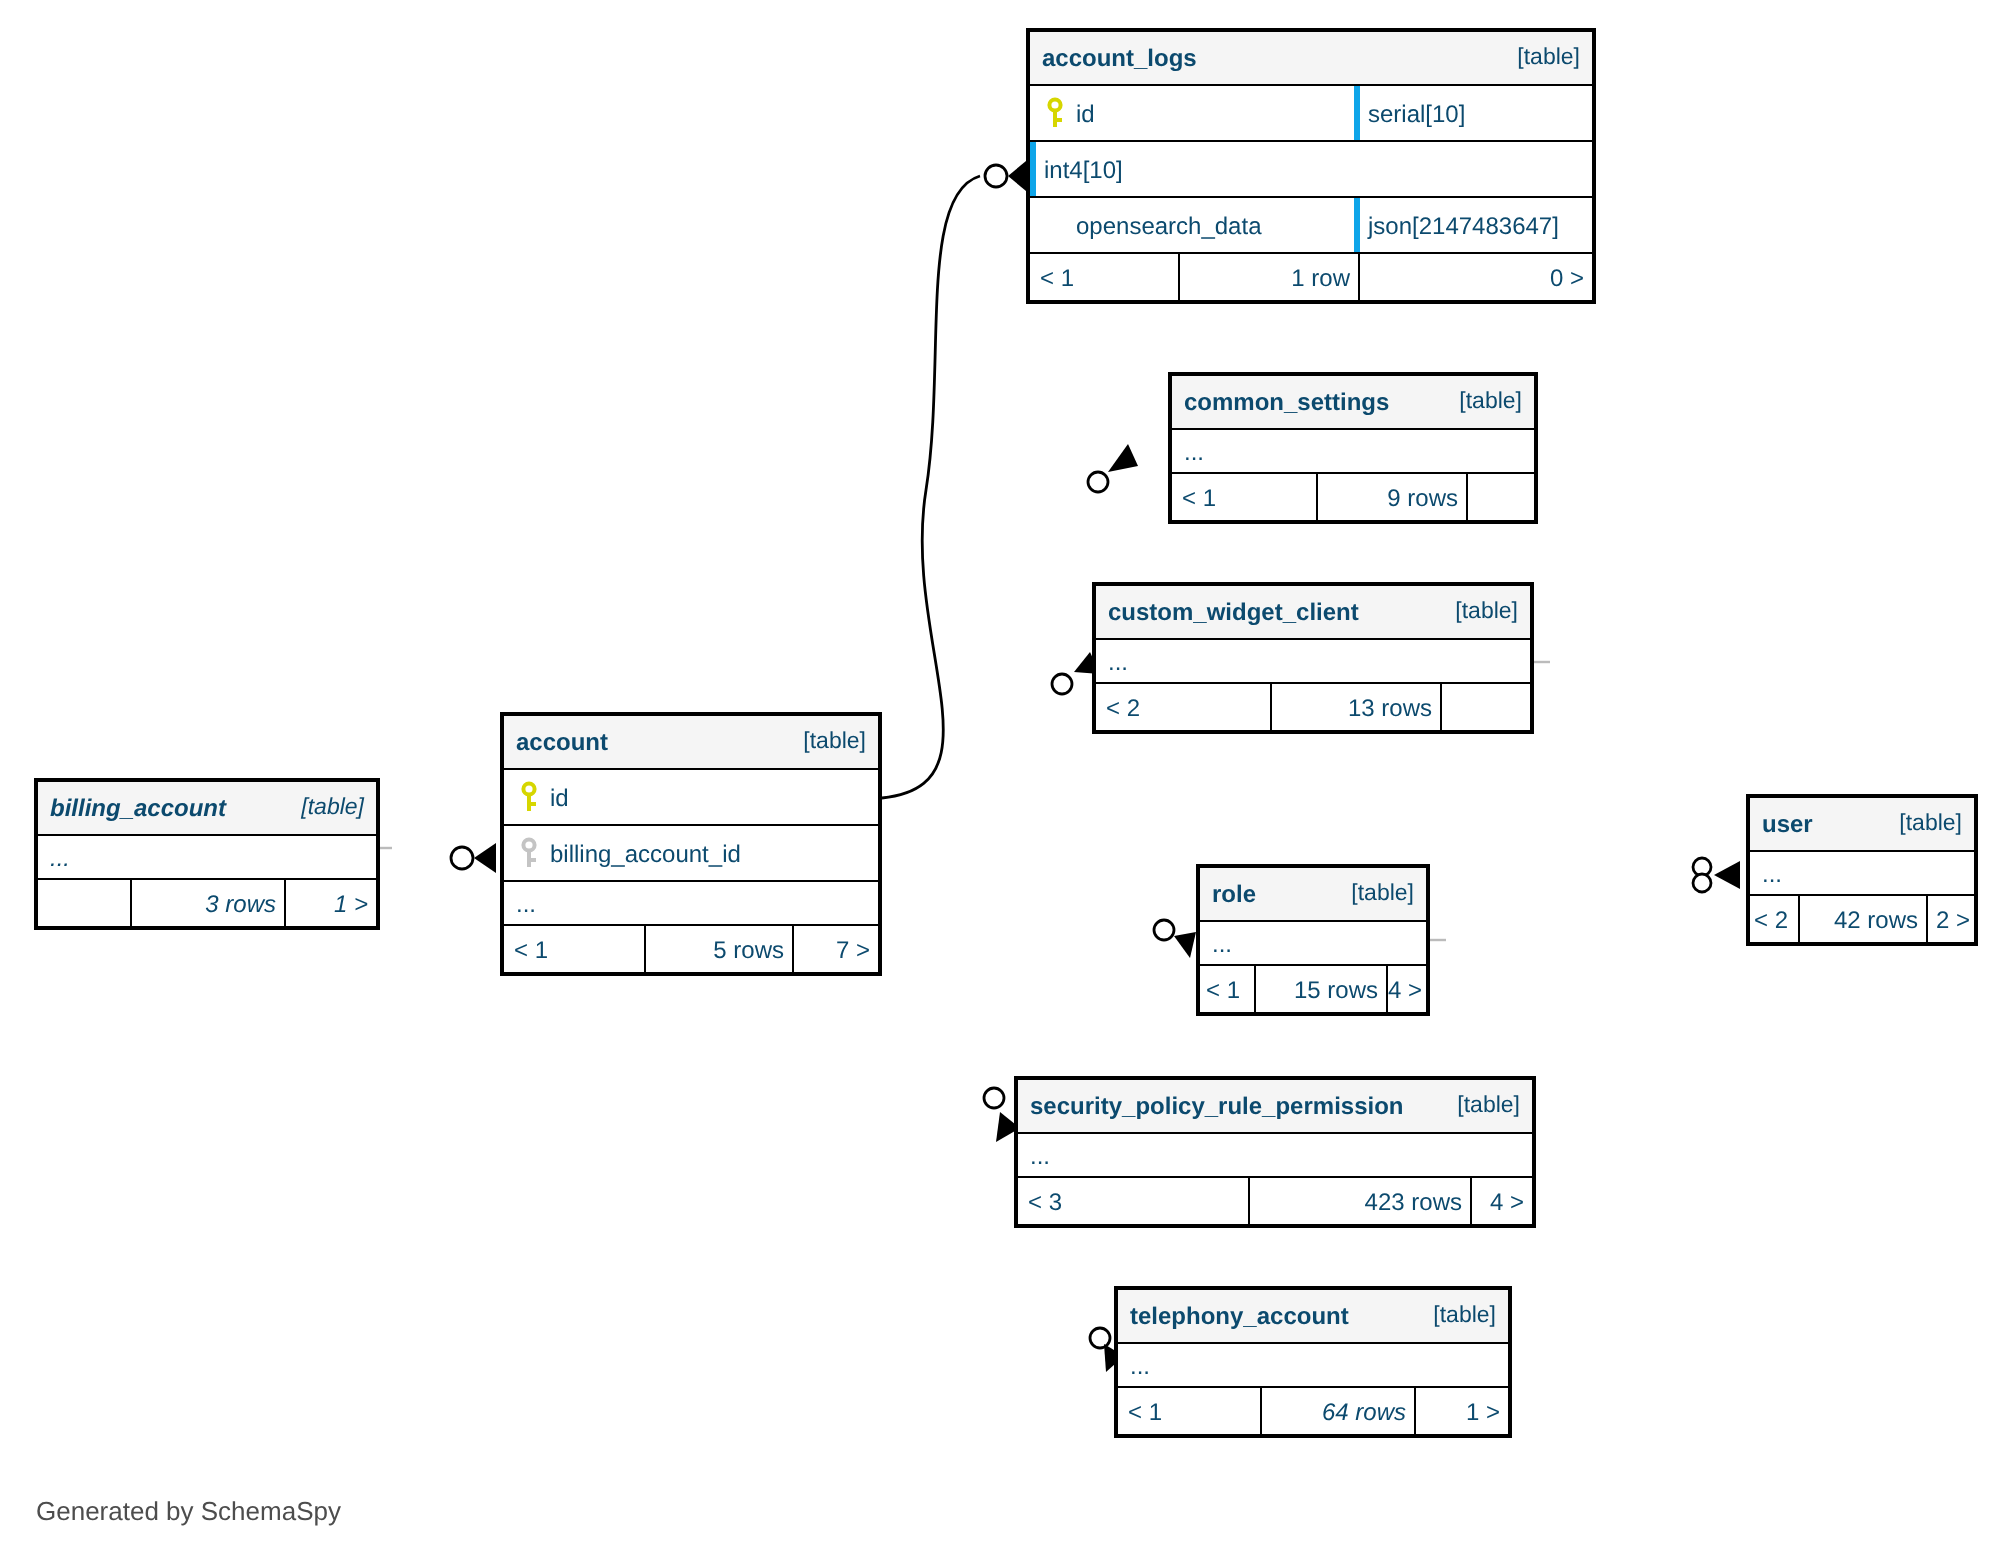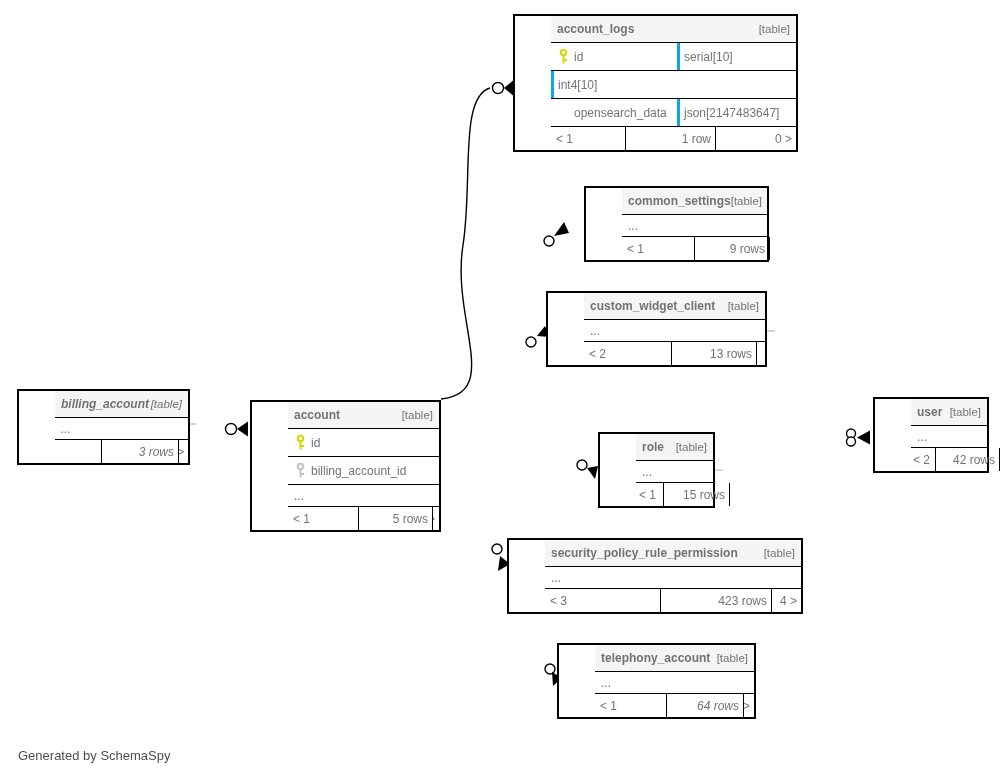--- a/index.html
+++ b/index.html
@@ -1,21 +1,21 @@
 <!DOCTYPE html>
 <html><head>
 <meta charset="utf-8">
 <style>
   html,body{margin:0;padding:0;background:#fff;}
   #canvas{position:relative;width:1004px;height:776px;background:#ffffff;overflow:hidden;
           font-family:"Liberation Sans",sans-serif;}
   #rel-layer{position:absolute;left:0;top:0;width:1004px;height:776px;pointer-events:none;}
 
   .tbl{position:absolute;background:#fff;border:2px solid #000;box-sizing:border-box;
-       font-size:12px;color:#737373;cursor:pointer;padding-left:36px;}
+       font-size:12px;color:#0c4a6e;cursor:pointer;}
   .hdr{height:27px;background:#f5f5f5;border-bottom:1px solid #000;display:flex;
        align-items:center;justify-content:space-between;padding:0 6px;box-sizing:border-box;}
   .tname{font-weight:bold;}
   .ttype{font-size:11.5px;}
   .crow{height:28px;border-bottom:1px solid #000;display:flex;align-items:stretch;box-sizing:border-box;}
   .namecell{flex:1;display:flex;align-items:center;padding-left:7px;box-sizing:border-box;}
   .keyspace{width:16px;display:flex;align-items:center;flex:0 0 16px;}
   .typecell{width:119px;flex:0 0 119px;border-left:3px solid #0ea5e9;display:flex;
             align-items:center;padding-left:4px;box-sizing:border-box;}
   .dots{height:22px;border-bottom:1px solid #000;display:flex;align-items:center;
@@ -136,21 +136,21 @@
       <span class="ttype">[table]</span>
     </div>
     <div class="dots">...</div>
     <div class="ftr">
       <div class="fcell f-left" style="width:87px;flex:0 0 87px;">&lt; 2</div>
       <div class="fcell f-right" style="width:85px;flex:0 0 85px;">13 rows</div>
       <div class="fcell f-right f-fill"></div>
     </div>
   </div>
 
-  <div class="tbl" style="left:250px;top:356px;width:191px;margin-top:44px;">
+  <div class="tbl" style="left:250px;top:356px;width:191px;">
     <div class="hdr">
       <span class="tname">account</span>
       <span class="ttype">[table]</span>
     </div>
     <div class="crow">
       <div class="namecell">
         <span class="keyspace">
           <svg width="11" height="17" viewBox="0 0 11 17">
               <circle cx="5.5" cy="4.5" r="2.8" fill="none" stroke="#d6d600" stroke-width="2"></circle>
               <line x1="5.5" y1="7.3" x2="5.5" y2="15.5" stroke="#d6d600" stroke-width="2"></line>
@@ -212,21 +212,21 @@
       <span class="ttype">[table]</span>
     </div>
     <div class="dots">...</div>
     <div class="ftr">
       <div class="fcell f-left" style="width:27px;flex:0 0 27px;padding-left:3px;">&lt; 1</div>
       <div class="fcell f-right" style="width:66px;flex:0 0 66px;">15 rows</div>
       <div class="fcell f-right f-fill" style="padding-right:2px;">4 &gt;</div>
     </div>
   </div>
 
-  <div class="tbl" style="left:507px;top:538px;width:296px;">
+  <div class="tbl" style="left:507px;top:538px;width:261px;">
     <div class="hdr">
       <span class="tname">security_policy_rule_permission</span>
       <span class="ttype">[table]</span>
     </div>
     <div class="dots">...</div>
     <div class="ftr">
       <div class="fcell f-left" style="width:115px;flex:0 0 115px;">&lt; 3</div>
       <div class="fcell f-right" style="width:111px;flex:0 0 111px;">423 rows</div>
       <div class="fcell f-right f-fill">4 &gt;</div>
     </div>

